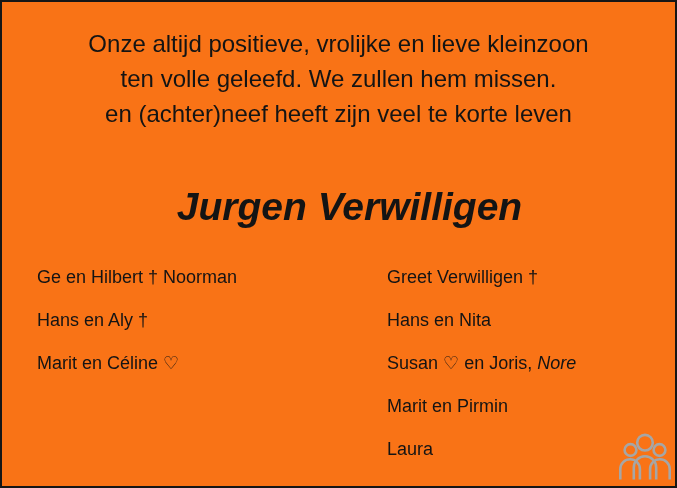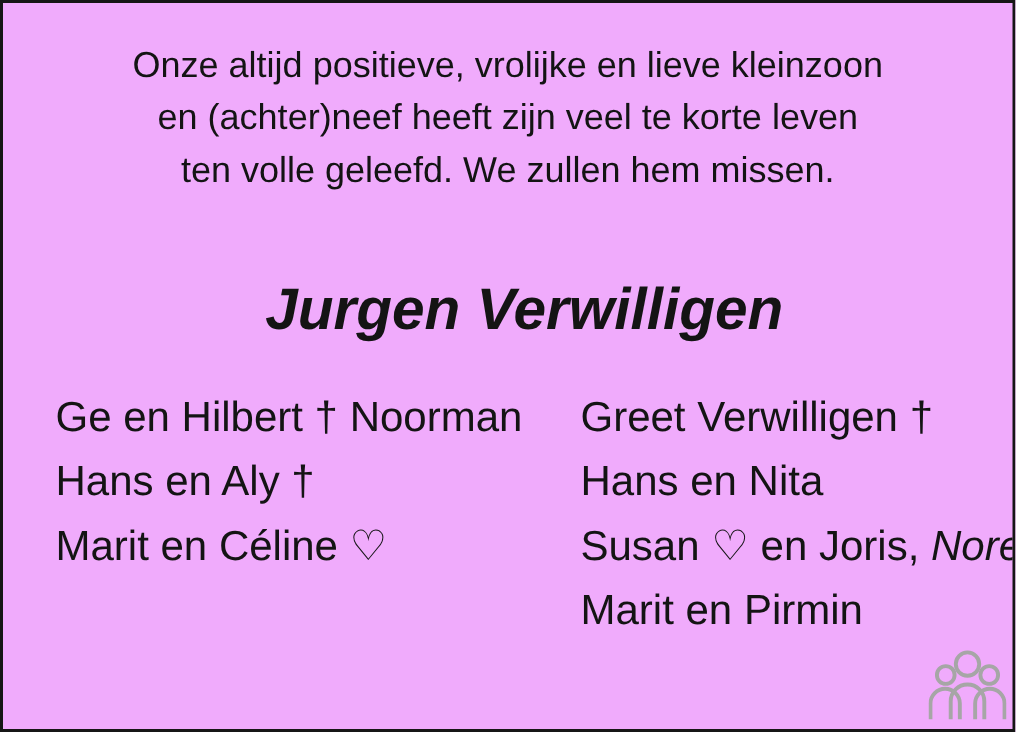--- a/index.html
+++ b/index.html
@@ -5,21 +5,21 @@
   html, body {
     margin: 0;
     padding: 0;
     background: #ffffff;
   }
   .notice-card {
     position: relative;
     width: 677px;
     height: 488px;
     box-sizing: border-box;
-    background: #f0abfc;
+    background: #f97316;
     border: 2px solid #161616;
     overflow: hidden;
     font-family: "Liberation Sans", "DejaVu Sans", sans-serif;
     color: #141414;
   }
   .intro {
     position: absolute;
     top: 24px;
     left: 0;
     width: 100%;
@@ -37,21 +37,21 @@
     text-align: center;
     font-size: 39px;
     line-height: 50px;
     font-weight: bold;
     font-style: italic;
     white-space: nowrap;
   }
   .column {
     position: absolute;
     top: 254px;
-    font-size: 28px;
+    font-size: 18px;
     line-height: 43px;
     white-space: nowrap;
   }
   .column-left  { left: 35px; }
   .column-right { left: 385px; }
   .italic-suffix { font-style: italic; }
   .family-icon {
     position: absolute;
     left: 617px;
     top: 431px;
@@ -59,37 +59,38 @@
     height: 47px;
   }
 </style>
 </head>
 <body>
 
 <div class="notice-card">
 
   <div class="intro">
     <div>Onze altijd positieve, vrolijke en lieve kleinzoon</div>
+    <div>ten volle geleefd. We zullen hem missen.</div>
     <div>en (achter)neef heeft zijn veel te korte leven</div>
-    <div>ten volle geleefd. We zullen hem missen.</div>
   </div>
 
   <h1 class="deceased-name">Jurgen Verwilligen</h1>
 
   <div class="column column-left">
     <div>Ge en Hilbert † Noorman</div>
     <div>Hans en Aly †</div>
     <div>Marit en Céline ♡</div>
   </div>
 
   <div class="column column-right">
     <div>Greet Verwilligen †</div>
     <div>Hans en Nita</div>
     <div><span>Susan ♡ en Joris, </span><span class="italic-suffix">Nore</span></div>
     <div>Marit en Pirmin</div>
+    <div>Laura</div>
   </div>
 
   <svg class="family-icon" viewBox="0 0 52 47" fill="none" xmlns="http://www.w3.org/2000/svg">
     <g stroke="#a6a6a6" stroke-width="2.6" fill="none">
       <path d="M1.3 46.5 V36 A9.8 9.8 0 0 1 20.9 36 V46.5"></path>
       <path d="M31.1 46.5 V36 A9.8 9.8 0 0 1 50.7 36 V46.5"></path>
       <path d="M14.8 46.5 V34.5 A11.2 11.2 0 0 1 37.2 34.5 V46.5"></path>
       <circle cx="11.5" cy="17" r="5.9"></circle>
       <circle cx="40.5" cy="17" r="5.9"></circle>
       <circle cx="26" cy="9.7" r="7.8"></circle>

